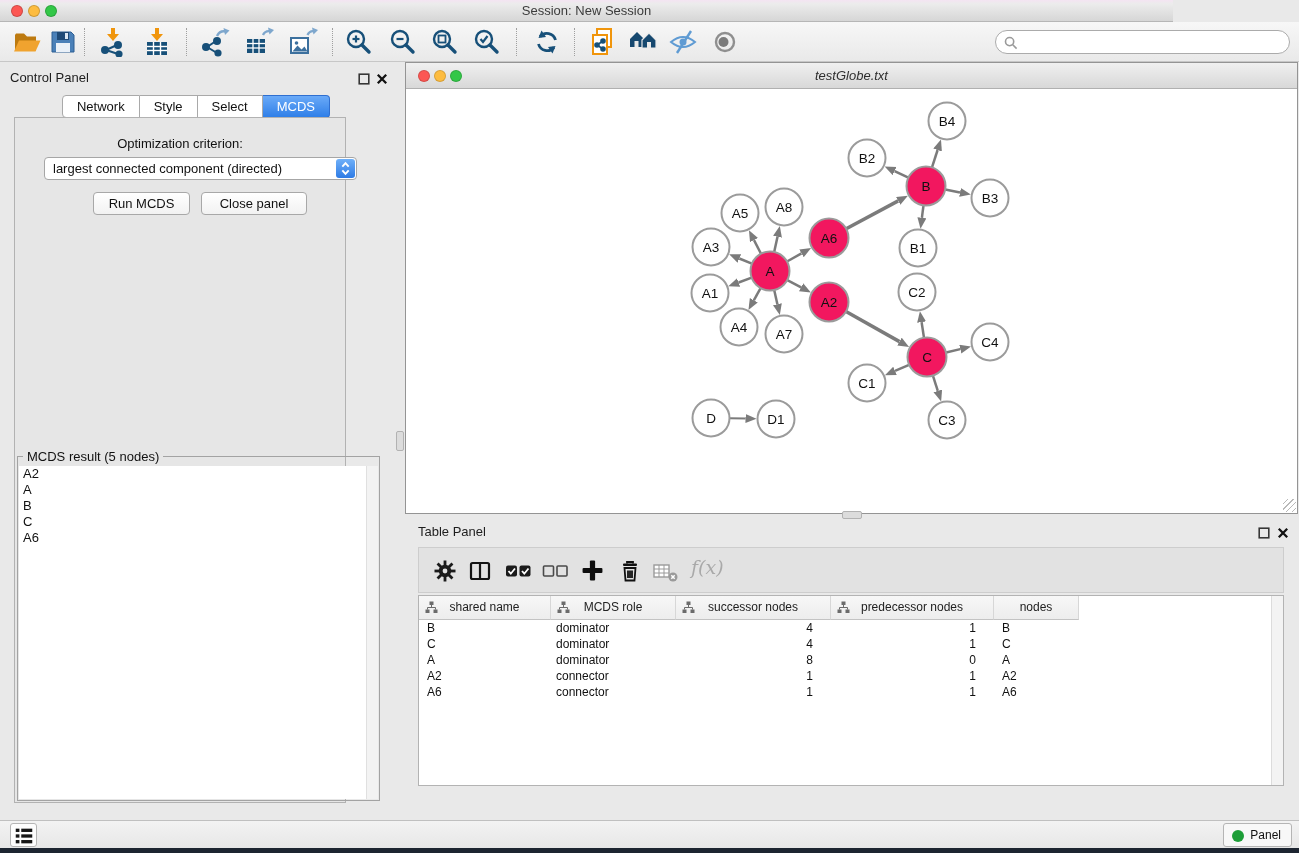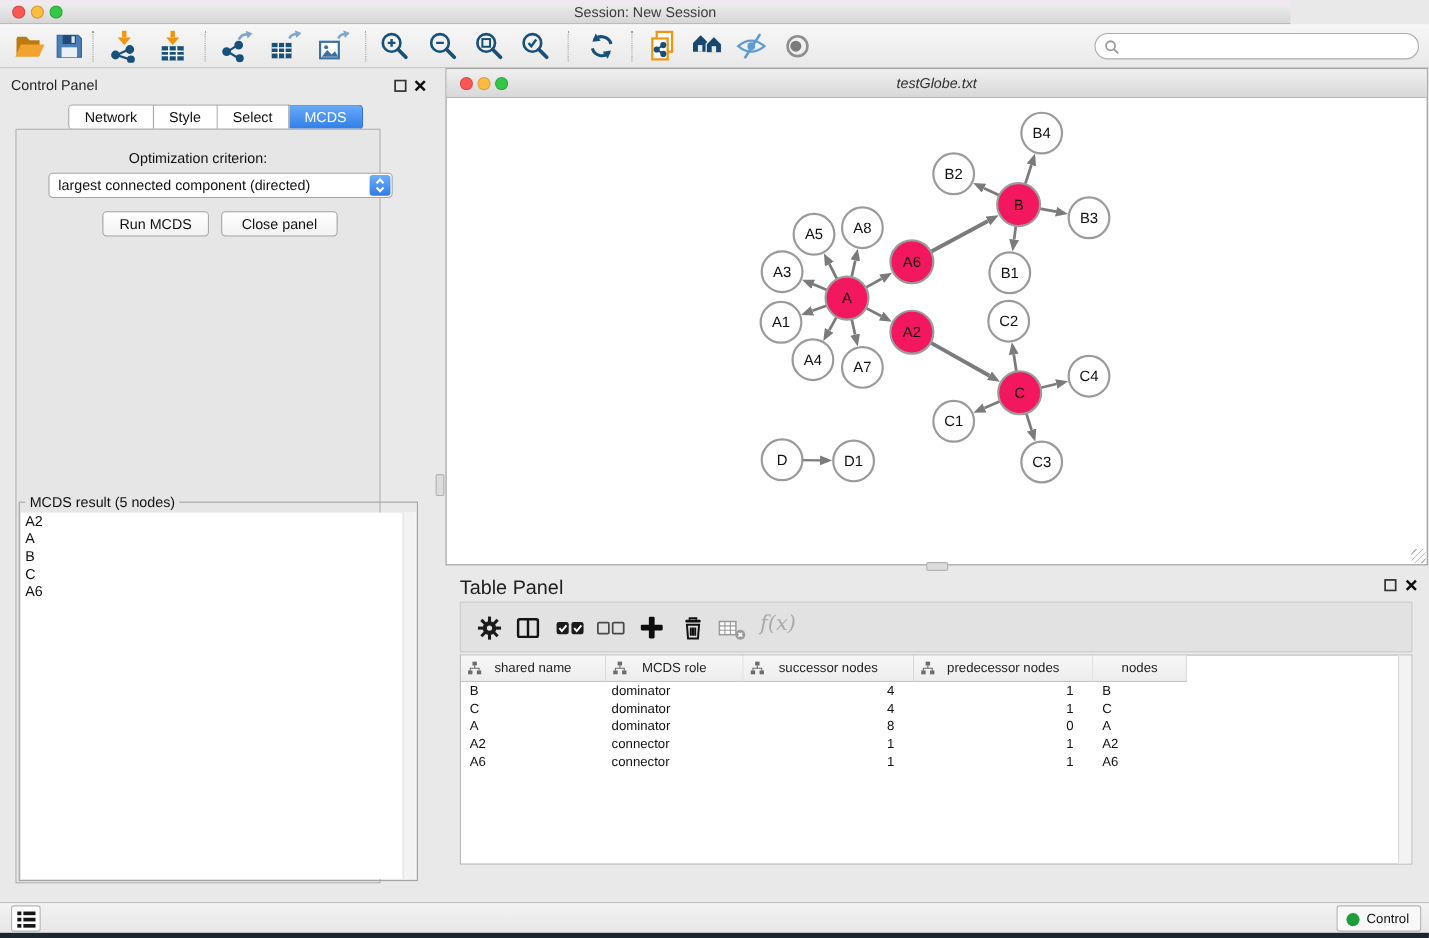--- a/index.html
+++ b/index.html
@@ -56,21 +56,21 @@
   .netwin-title { position:absolute; width:100%; text-align:center; font-size:13px; line-height:25px; color:#2e2e2e;font-style:italic; }
   .ntl { position:absolute; top:7px; width:12px; height:12px; border-radius:50%; border:1px solid rgba(0,0,0,.15); }
   .ntl.red{ left:12px; background:#fc5753;} .ntl.yellow{ left:28px; background:#fdbc40;} .ntl.green{ left:44px; background:#33c748;}
   #graph-svg { position:absolute; left:0; top:26px; }
   .resize-grip { position:absolute; right:1px; bottom:1px; width:13px; height:13px;
     background:repeating-linear-gradient(135deg, transparent 0 3px, #b9b9b9 3px 4px); }
   .grip-v { position:absolute; left:396px; top:431px; width:8px; height:20px; background:#dcdcdc; border:1px solid #b2b2b2; border-radius:2px; }
   .grip-h { position:absolute; left:842px; top:511px; width:20px; height:8px; background:#dcdcdc; border:1px solid #b2b2b2; border-radius:2px; }
 
   
-  .tp-title { position:absolute; left:418px; top:524px; font-size:18px; color:#1e1e1e; }
+  .tp-title { position:absolute; left:418px; top:524px; font-size:13px; color:#1e1e1e; }
   .tp-toolbar { position:absolute; left:418px; top:547px; width:866px; height:46px; background:#e2e2e2; border:1px solid #cdcdcd; }
   .tpi { position:absolute; top:11px; cursor:default; }
   .fx-label { font-size:19px; font-style:italic; font-family:"DejaVu Serif","Liberation Serif",serif; color:#a9a9a9; }
   .tp-table { position:absolute; left:418px; top:595px; width:866px; height:191px; background:#fff; border:1px solid #b3b3b3; }
   .tbl-header { display:grid; grid-template-columns:132px 125px 155px 163px 85px 1fr; height:24px; }
   .th { position:relative; background:linear-gradient(#f7f7f7,#ededed); border-right:1px solid #d7d7d7; border-bottom:1px solid #c3c3c3;
     font-size:12px; color:#222; text-align:center; line-height:23px; cursor:default; }
   .th .colicon { position:absolute; left:6px; top:5px; }
   .th.nocol { background:none; border-right:none; border-bottom:none; }
   .tbl-body { position:absolute; left:0; top:24px; right:12px; bottom:0; overflow:hidden; }
@@ -601,17 +601,17 @@
           <rect x="3" y="4" width="4" height="3.6"></rect>
           <rect x="9" y="4" width="12" height="3.6"></rect>
           <rect x="3" y="10.2" width="4" height="3.6"></rect>
           <rect x="9" y="10.2" width="12" height="3.6"></rect>
           <rect x="3" y="16.4" width="4" height="3.6"></rect>
           <rect x="9" y="16.4" width="12" height="3.6"></rect>
         </svg>
     </span>
     <span class="memory-btn">
       <span class="memory-dot"></span>
-      <span>Control</span>
+      <span>Panel</span>
     </span>
   </div>
   <div class="desktop-strip"></div>
 </div>
 
 </body></html>

